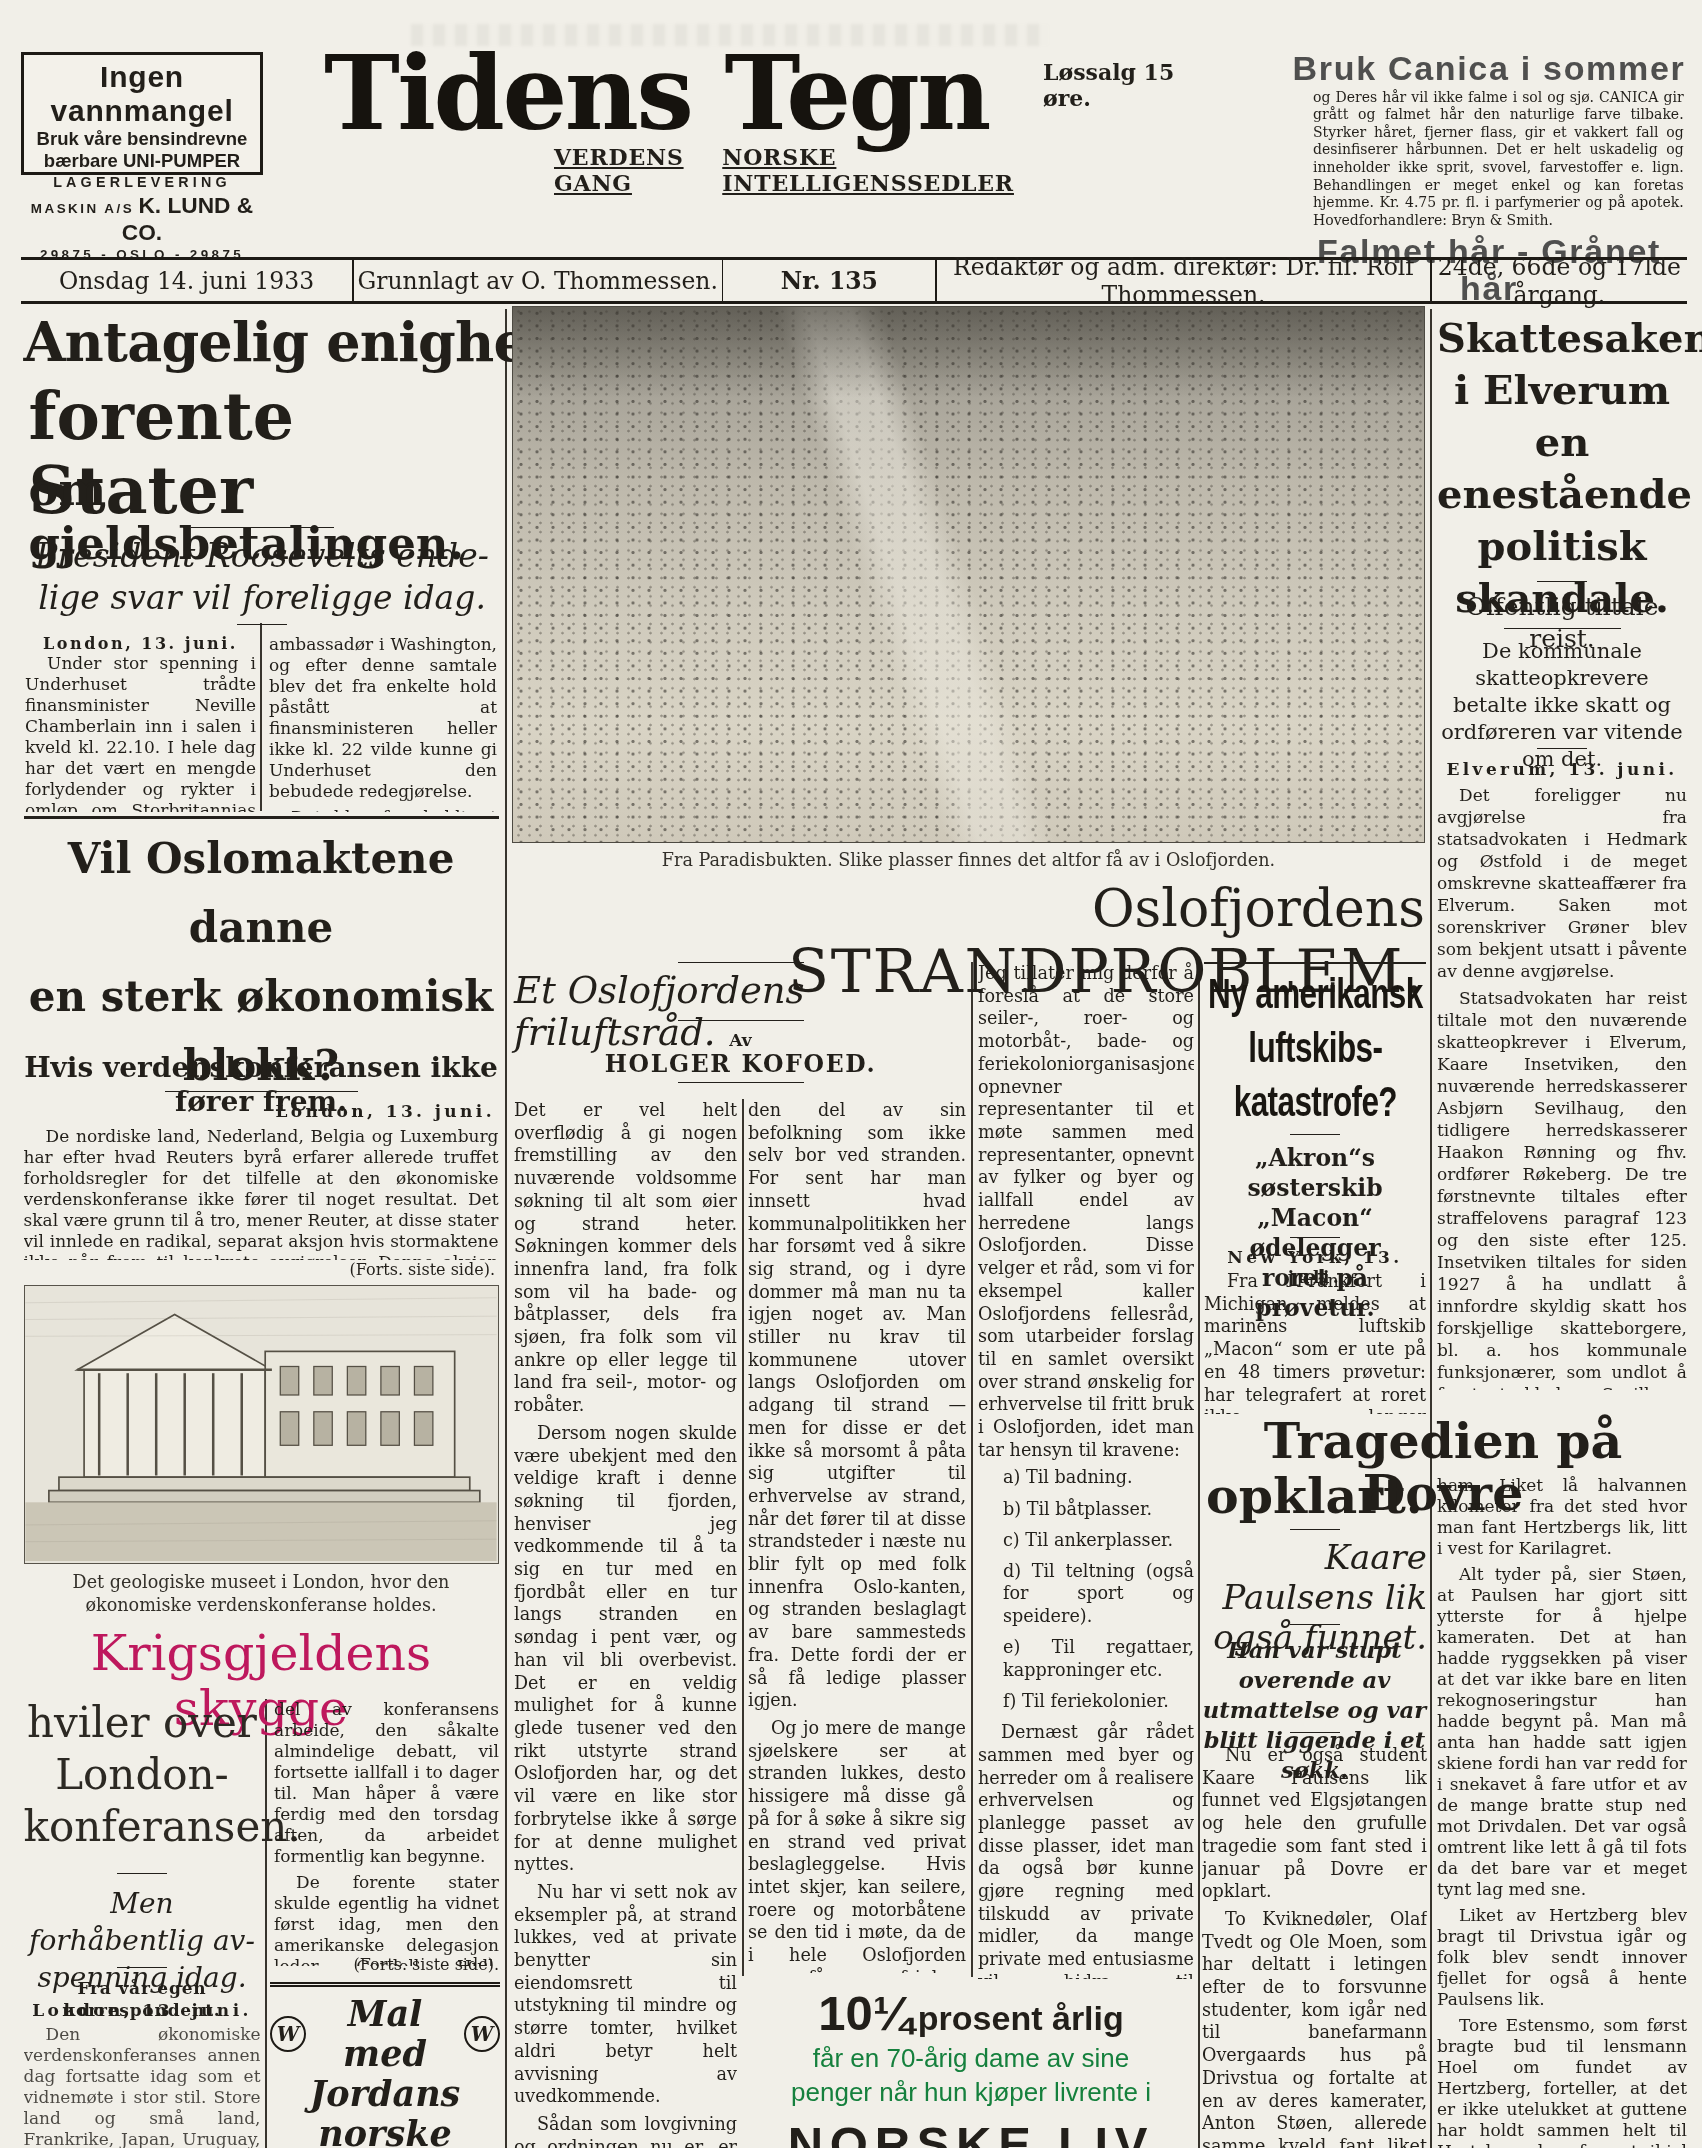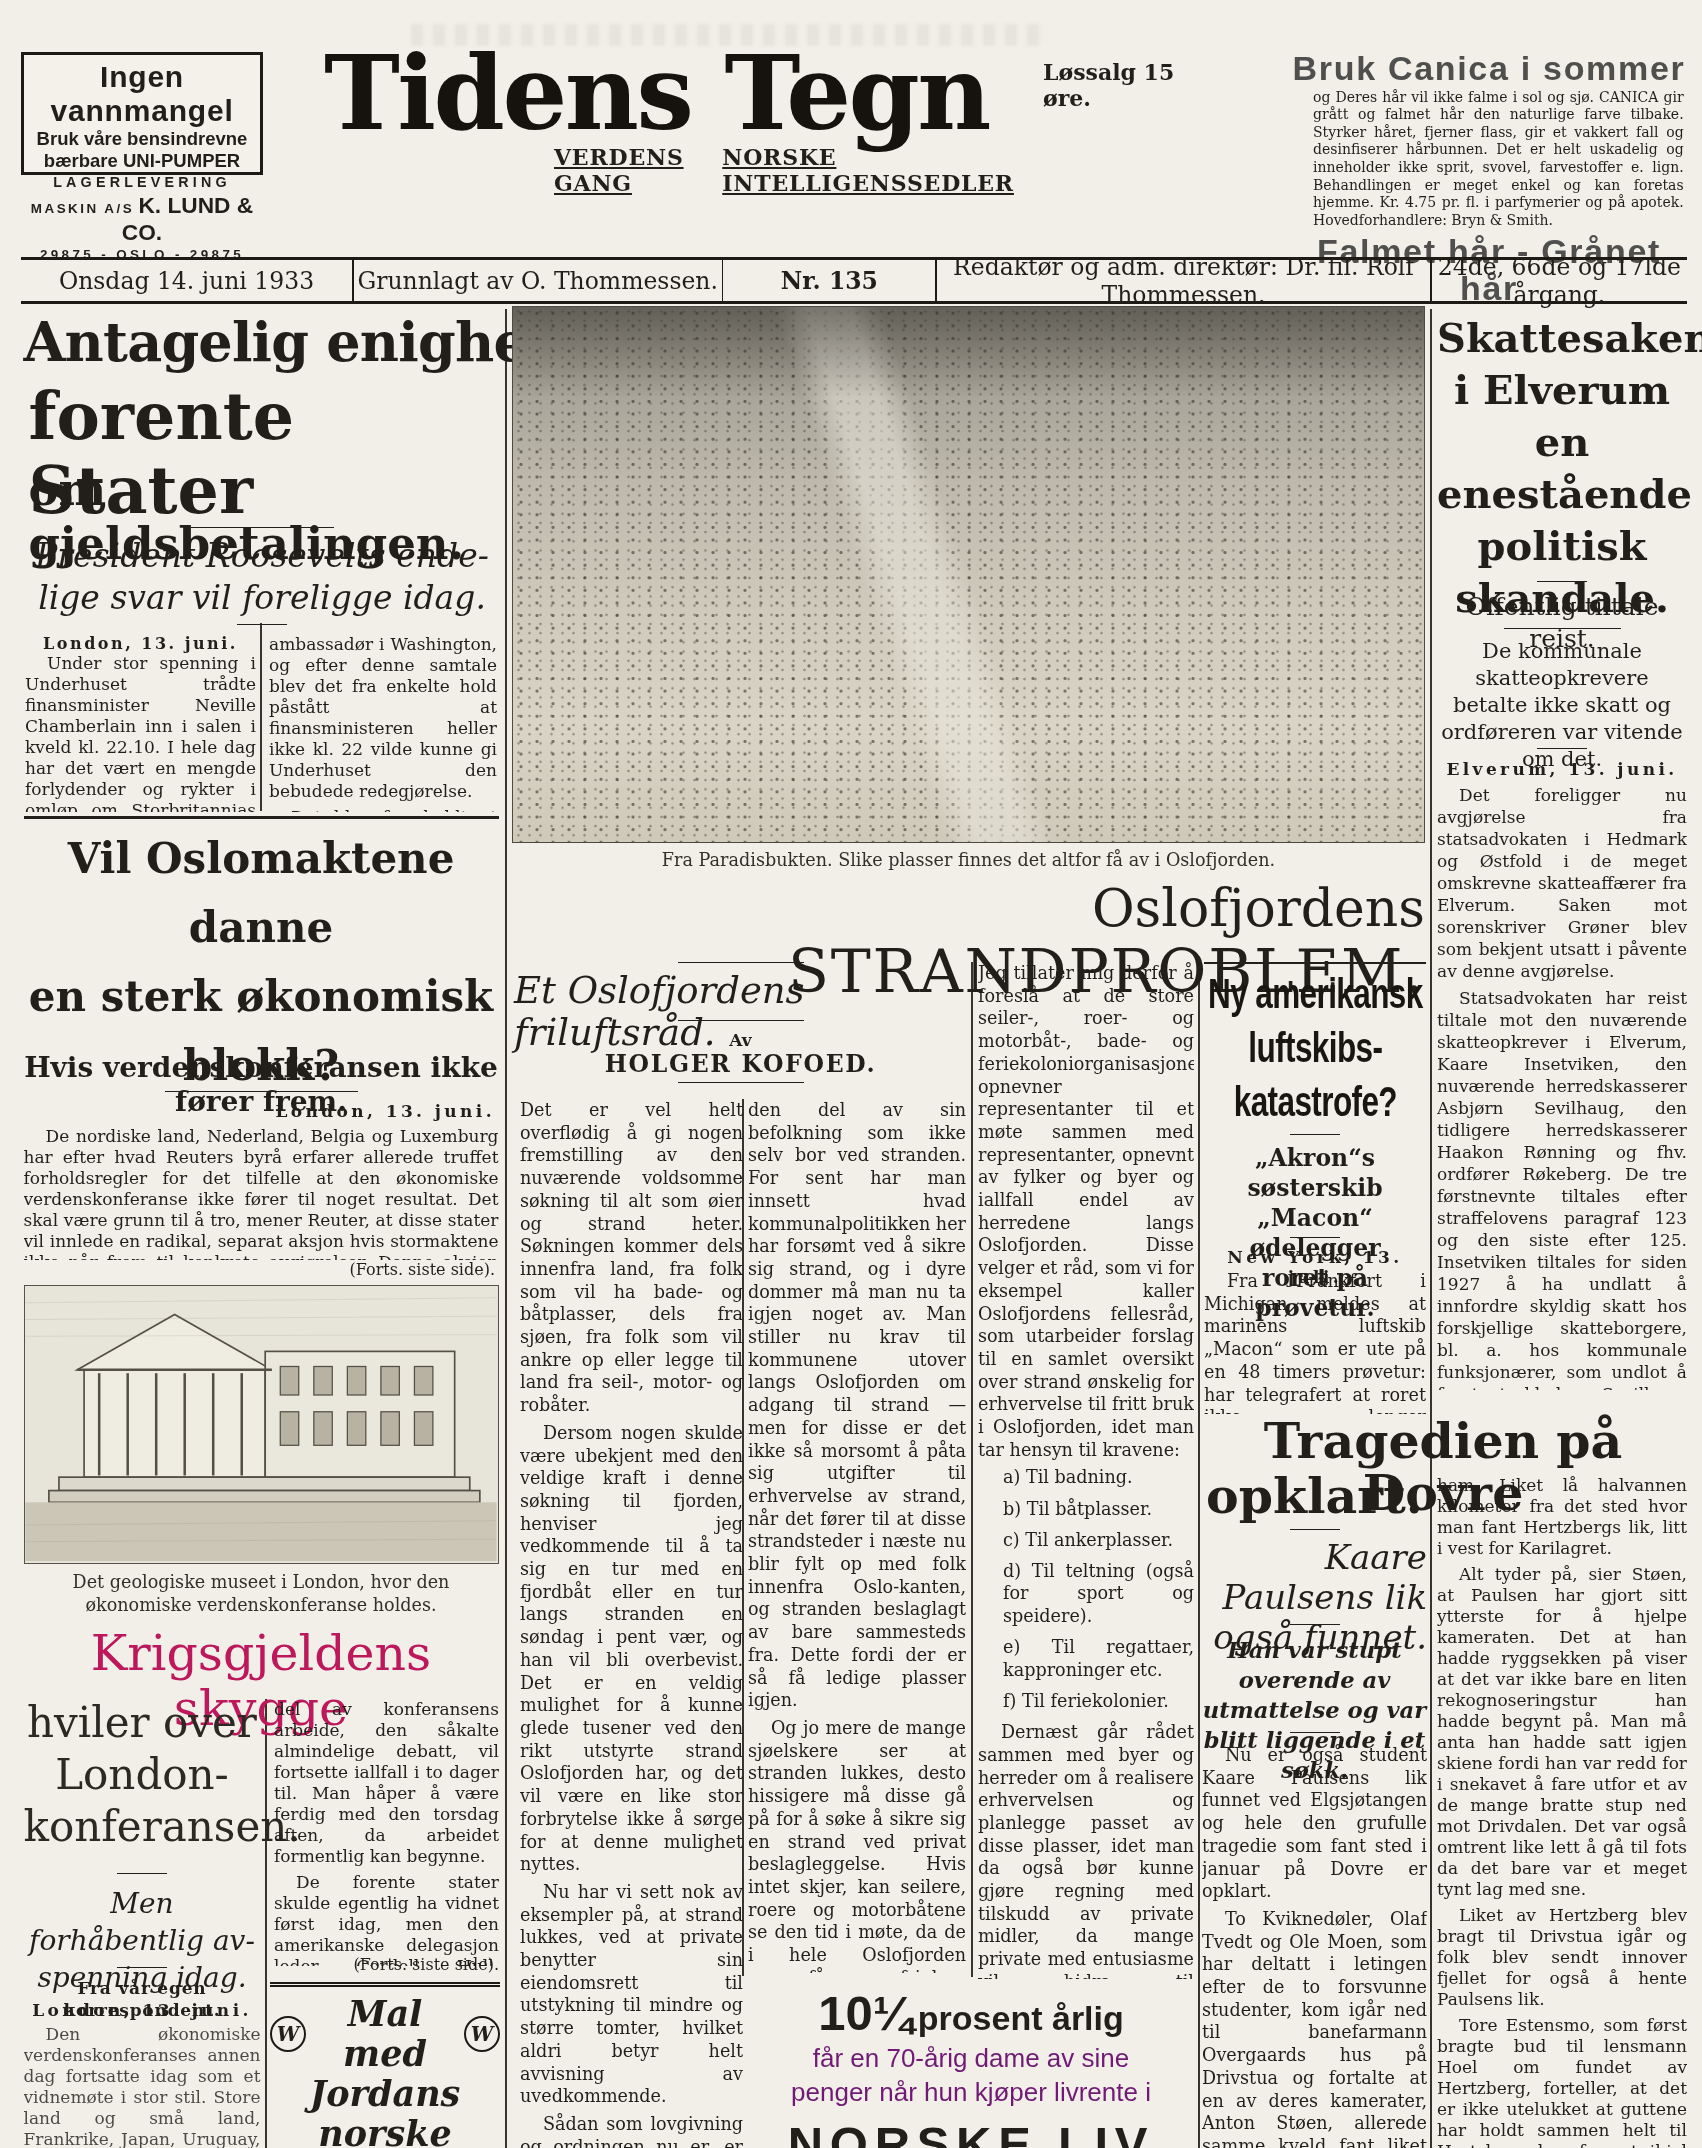--- a/index.html
+++ b/index.html
@@ -63,21 +63,21 @@
   .h-skatt{font:bold 40px/52px "DejaVu Serif",serif;text-align:center;}
   .h-off{font:25px/32px "DejaVu Serif",serif;text-align:center;}
   .deck-skatt{font:21px/27px "DejaVu Serif",serif;text-align:center;}
   
   .jord-line{display:flex;align-items:center;justify-content:space-between;}
   .jord-txt{font:italic bold 35px/40px "DejaVu Serif",serif;text-align:center;flex:1;}
   .wmark{width:32px;height:32px;border:2.5px solid #1d1a15;border-radius:50%;
          font:italic bold 20px/32px "DejaVu Serif",serif;text-align:center;flex:0 0 auto;}
   .nl-rate{font:bold 49px "Liberation Sans",sans-serif;}
   .nl-rate2{font:bold 34px "Liberation Sans",sans-serif;}
-  .nl-line{font:26px/34px "Liberation Sans",sans-serif;text-align:center;color:#701a75;}
+  .nl-line{font:26px/34px "Liberation Sans",sans-serif;text-align:center;color:#15803d;}
   .nl-name{font:bold 49px/54px "Liberation Sans",sans-serif;text-align:center;letter-spacing:6.7px;}
   
   .photo-beach{
     border:1.7px solid #4d4a42;box-sizing:border-box;
     background:
       linear-gradient(180deg,rgba(62,59,52,.55) 0%,rgba(62,59,52,.25) 9%,rgba(62,59,52,0) 17%),
       linear-gradient(72deg,transparent 40%,rgba(236,233,223,.5) 43%,rgba(236,233,223,.5) 47%,transparent 50%),
       radial-gradient(circle,rgba(43,40,35,.55) 1.2px,transparent 2px),
       radial-gradient(circle,rgba(74,70,62,.45) 0.9px,transparent 1.7px),
       linear-gradient(180deg,#8e8b81 0%,#a8a499 16%,#bdb8ab 32%,#cec9bb 55%,#d9d4c5 78%,#cfc9ba 100%);
@@ -273,21 +273,21 @@
   <div class="abs h-frilu" style="left:514px;top:970px;width:453px;">Et Oslofjordens friluftsråd.</div>
   <div class="abs" style="left:514px;top:1020px;width:453px;">
       <div class="dinkus" style="width:126px;"></div>
     </div>
   <div class="abs h-av" style="left:514px;top:1030px;width:453px;">Av</div>
   <div class="abs h-kofoed" style="left:514px;top:1051px;width:453px;">HOLGER KOFOED.</div>
   <div class="abs" style="left:514px;top:1082px;width:453px;">
       <div class="dinkus" style="width:126px;"></div>
     </div>
 
-  <div class="abs body21 just" style="left:514px;top:1099px;width:223px;height:1049px;overflow:hidden;margin-left:6px;">
+  <div class="abs body21 just" style="left:514px;top:1099px;width:223px;height:1049px;overflow:hidden;">
     <p class="noind">Det er vel helt overflødig å gi nogen fremstilling av den nuværende voldsomme søkning til alt som øier og strand heter. Søkningen kommer dels innenfra land, fra folk som vil ha bade- og båtplasser, dels fra sjøen, fra folk som vil ankre op eller legge til land fra seil-, motor- og robåter.</p>
     <p>Dersom nogen skulde være ubekjent med den veldige kraft i denne søkning til fjorden, henviser jeg vedkommende til å ta sig en tur med en fjordbåt eller en tur langs stranden en søndag i pent vær, og han vil bli overbevist. Det er en veldig mulighet for å kunne glede tusener ved den rikt utstyrte strand Oslofjorden har, og det vil være en like stor forbrytelse ikke å sørge for at denne mulighet nyttes.</p>
     <p>Nu har vi sett nok av eksempler på, at strand lukkes, ved at private benytter sin eiendomsrett til utstykning til mindre og større tomter, hvilket aldri betyr helt avvisning av uvedkommende.</p>
     <p>Sådan som lovgivning og ordningen nu er, er de private å gi for sig ikke å domme. Årsakene til at eierne ofte må handle sådan kan også lett forklares ut fra de mange uordentlige feriefolk, som ødelegger, griser til og bråker hvor de kommer. Men det er kapitel for sig. De må tas ved vingebenet på en annen måte.</p>
 
   </div>
 
   <div class="abs body21 just" style="left:748px;top:1099px;width:218px;height:874px;overflow:hidden;">
     <p class="noind">den del av sin befolkning som ikke selv bor ved stranden. For sent har man innsett hvad kommunalpolitikken her har forsømt ved å sikre sig strand, og i dyre dommer må man nu ta igjen noget av. Man stiller nu krav til kommunene utover langs Oslofjorden om adgang til strand — men for disse er det ikke så morsomt å påta sig utgifter til erhvervelse av strand, når det fører til at disse strandsteder i næste nu blir fylt op med folk innenfra Oslo-kanten, og stranden beslaglagt av bare sammesteds fra. Dette fordi der er så få ledige plasser igjen.</p>
     <p>Og jo mere de mange sjøelskere ser at stranden lukkes, desto hissigere må disse gå på for å søke å sikre sig en strand ved privat beslagleggelse. Hvis intet skjer, kan seilere, roere og motorbåtene se den tid i møte, da de i hele Oslofjorden neppe får nogen friplass til ankring med landgangsmuligheter. Og badende vil bare få nogen få overbefolkede knauser til badning foruten de kostbare badeetablissementer. Og sjøturister, som gjerne vil slå telt for en natt eller på land, vil ikke kunne få chanse hertil.</p>

